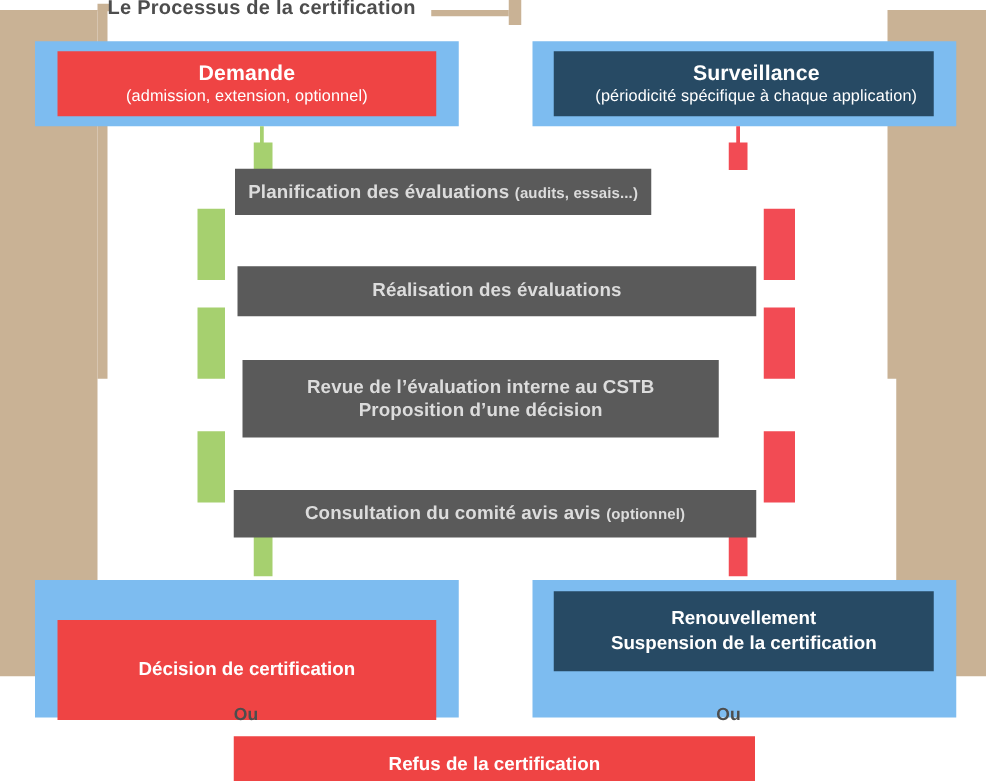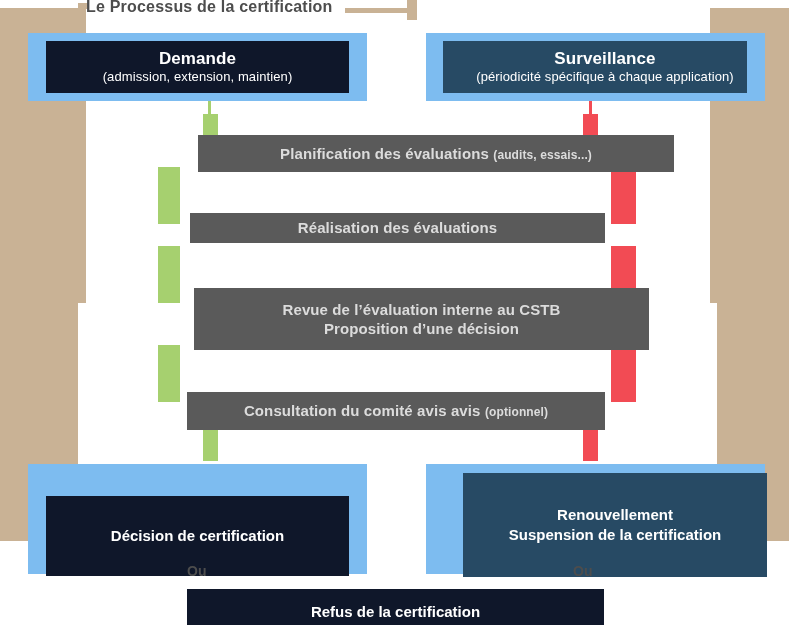--- a/index.html
+++ b/index.html
@@ -50,21 +50,21 @@
   .inner {
     position: absolute;
     display: flex;
     align-items: center;
     justify-content: center;
     text-align: center;
     color: #ffffff;
     box-sizing: border-box;
     padding: 4px 10px;
   }
-  .inner.blue  { background: #0f172a; }
+  .inner.blue  { background: #ef4444; }
   .inner.navy  { background: #274a64; }
 
   .inner .headline {
     font-size: 17px;
     font-weight: 700;
     line-height: 1.22;
     letter-spacing: 0.1px;
   }
   .inner .sub {
     font-size: 13px;
@@ -141,21 +141,21 @@
   <div class="frame" style="left:695px; top:533px; width:24px; height:5px;"></div>
 
   <div class="title-rule" style="left:78px; top:3px; width:10px; height:6px;"></div>
   <div class="title-text">Le Processus de la certification</div>
   <div class="title-rule" style="left:345px; top:8px; width:62px; height:5px;"></div>
   <div class="title-rule" style="left:407px; top:0px; width:10px; height:20px;"></div>
 
   <div class="panel" style="left:28px; top:33px; width:339px; height:68px;"></div>
   <div class="inner blue" style="left:46px; top:41px; width:303px; height:52px; flex-direction:column;">
     <div class="headline">Demande</div>
-    <div class="sub">(admission, extension, maintien)</div>
+    <div class="sub">(admission, extension, optionnel)</div>
   </div>
   <div class="stem green" style="left:208px; top:101px; height:15px;"></div>
 
   <div class="panel" style="left:426px; top:33px; width:339px; height:68px;"></div>
   <div class="inner navy" style="left:443px; top:41px; width:304px; height:52px; flex-direction:column;padding-left:30px;">
     <div class="headline">Surveillance</div>
     <div class="sub">(périodicité spécifique à chaque application)</div>
   </div>
   <div class="stem red" style="left:589px; top:101px; height:15px;"></div>
 
@@ -164,55 +164,55 @@
   <div class="bar green" style="left:158px; top:246px; width:22px; height:57px;"></div>
   <div class="bar green" style="left:158px; top:345px; width:22px; height:57px;"></div>
   <div class="bar green" style="left:203px; top:426px; width:15px; height:35px;"></div>
 
   <div class="bar red" style="left:583px; top:114px; width:15px; height:22px;"></div>
   <div class="bar red" style="left:611px; top:167px; width:25px; height:57px;"></div>
   <div class="bar red" style="left:611px; top:246px; width:25px; height:57px;"></div>
   <div class="bar red" style="left:611px; top:345px; width:25px; height:57px;"></div>
   <div class="bar red" style="left:583px; top:426px; width:15px; height:35px;"></div>
 
-  <div class="step" style="left:198px; top:135px; width:476px; height:37px;">
+  <div class="step" style="left:188px; top:135px; width:333px; height:37px;">
     <div>
       <span class="step-main">Planification des évaluations</span>
       <span class="step-note">(audits, essais...)</span>
     </div>
   </div>
 
-  <div class="step" style="left:190px; top:213px; width:415px; height:30px;">
+  <div class="step" style="left:190px; top:213px; width:415px; height:40px;">
     <div>
       <span class="step-main">Réalisation des évaluations</span>
     </div>
   </div>
 
-  <div class="step" style="left:194px; top:288px; width:455px; height:62px;">
+  <div class="step" style="left:194px; top:288px; width:381px; height:62px;">
     <div>
       <div class="step-main">Revue de l’évaluation interne au CSTB</div>
       <div class="step-main">Proposition d’une décision</div>
     </div>
   </div>
 
   <div class="step" style="left:187px; top:392px; width:418px; height:38px;">
     <div>
       <span class="step-main">Consultation du comité avis avis</span>
       <span class="step-note">(optionnel)</span>
     </div>
   </div>
 
   <div class="panel" style="left:28px; top:464px; width:339px; height:110px;"></div>
   <div class="inner blue" style="left:46px; top:496px; width:303px; height:80px;">
     <div class="single">Décision de certification</div>
   </div>
   <div class="ou" style="left:187px; top:563px;">Ou</div>
 
   <div class="panel" style="left:426px; top:464px; width:339px; height:110px;"></div>
-  <div class="inner navy" style="left:443px; top:473px; width:304px; height:104px;margin-left:20px;">
+  <div class="inner navy" style="left:443px; top:473px; width:304px; height:64px;">
     <div class="stack">
       <div>Renouvellement</div>
       <div>Suspension de la certification</div>
     </div>
   </div>
   <div class="ou" style="left:573px; top:563px;">Ou</div>
 
   <div class="inner blue" style="left:187px; top:589px; width:417px; height:36px;align-items:flex-end;">
     <div class="single">Refus de la certification</div>
   </div>

